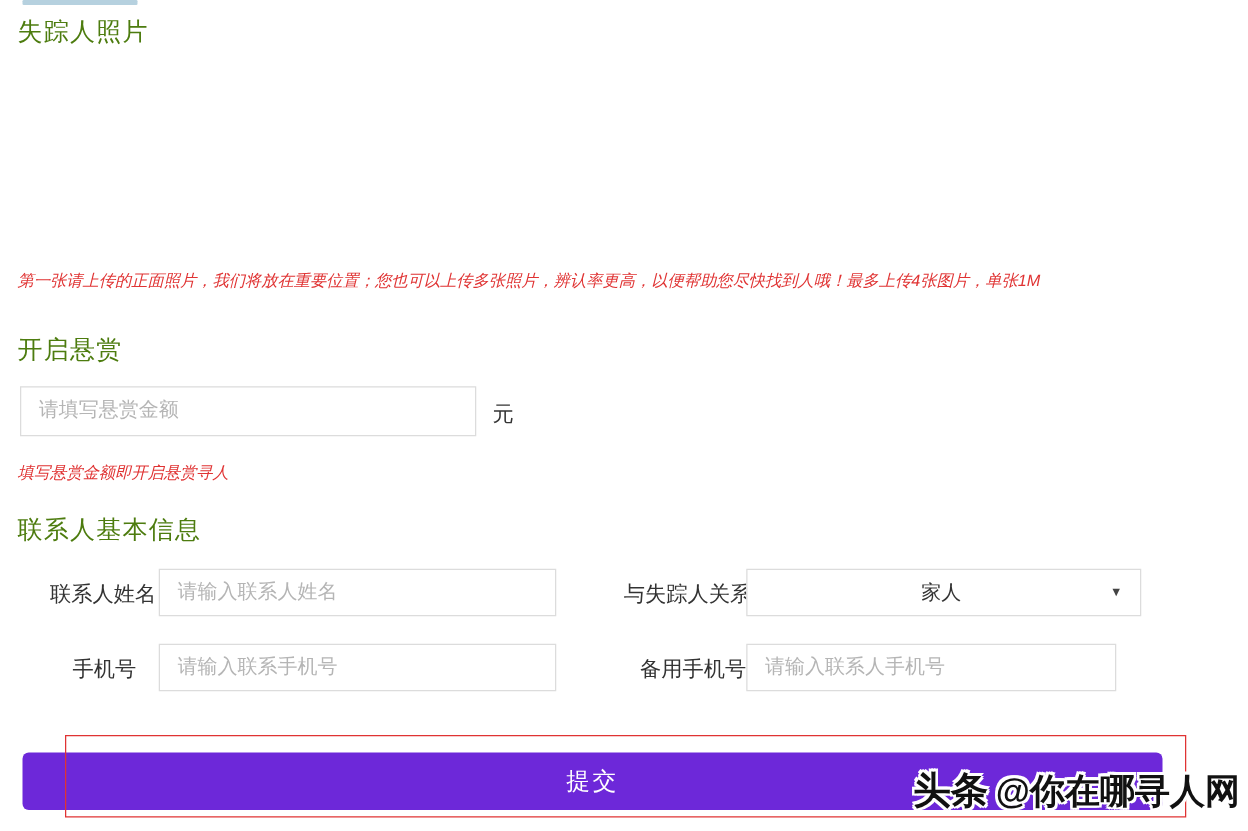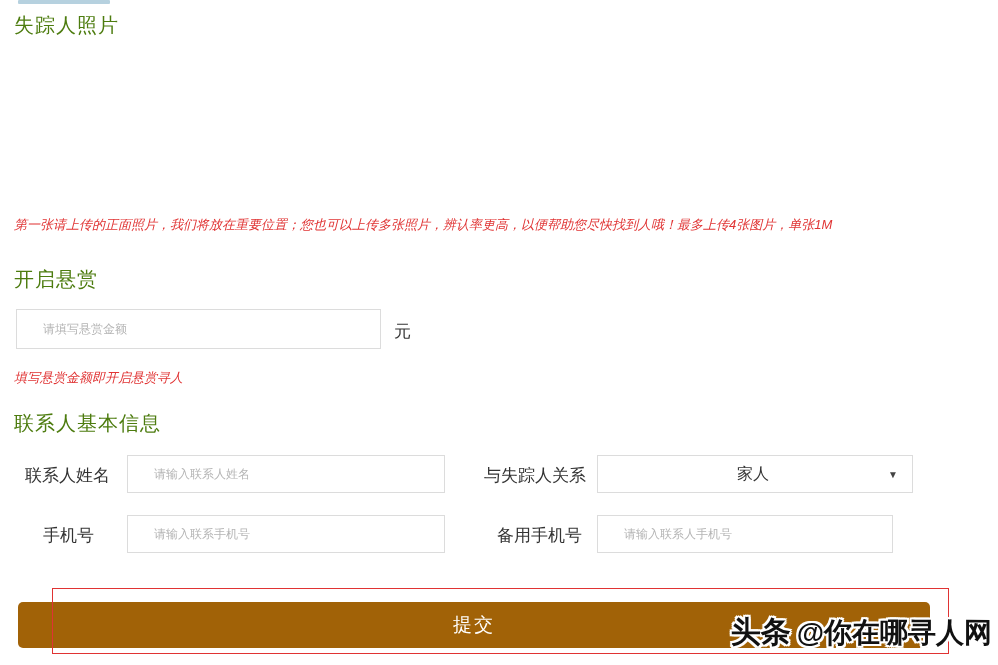--- a/index.html
+++ b/index.html
@@ -71,39 +71,40 @@
     white-space: nowrap;
     font-style: italic;
   }
   #photo-note  { top: 216px; }
   #reward-note { top: 369px; }
 
   .text-input {
     position: absolute;
     border: 1px solid #dcdcdc;
     background: #fff;
-    font-size: 12px;
+    font-size: 16px;
     color: #333;
-    padding: 0 26px;
+    padding: 0 14px;
     outline: none;
     font-family: "Liberation Sans", "DejaVu Sans", sans-serif;
   }
   .text-input::placeholder { color: #b5b5b5; opacity: 1; }
   #reward-input { left: 16px; top: 309px; width: 365px; height: 40px; }
   .unit-label {
     position: absolute;
     left: 394px; top: 320px;
     font-size: 17px; color: #333;
   }
 
   .field-label {
     position: absolute;
     font-size: 17px;
     color: #333;
     white-space: nowrap;
+    margin-left: 15px;
   }
   #name-label      { left: 25px;  top: 464px; }
   #relation-label  { left: 484px; top: 464px; }
   #phone-label     { left: 43px;  top: 524px; }
   #alt-phone-label { left: 497px; top: 524px; }
 
   #name-input      { left: 127px; top: 455px; width: 318px; height: 38px; }
   #phone-input     { left: 127px; top: 515px; width: 318px; height: 38px; }
   #alt-phone-input { left: 597px; top: 515px; width: 296px; height: 38px; }
 
@@ -127,21 +128,21 @@
     left: 52px; top: 588px;
     width: 897px; height: 66px;
     border: 1px solid #e03333;
     pointer-events: none;
     z-index: 3;
   }
   .submit-button {
     position: absolute;
     left: 18px; top: 602px;
     width: 912px; height: 46px;
-    background: #a16207;
+    background: #6d28d9;
     border: none;
     border-radius: 5px;
     color: #fff;
     font-size: 19px;
     letter-spacing: 2px;
     cursor: pointer;
     z-index: 2;
     font-family: "Liberation Sans", "DejaVu Sans", sans-serif;
   }
   .watermark {

